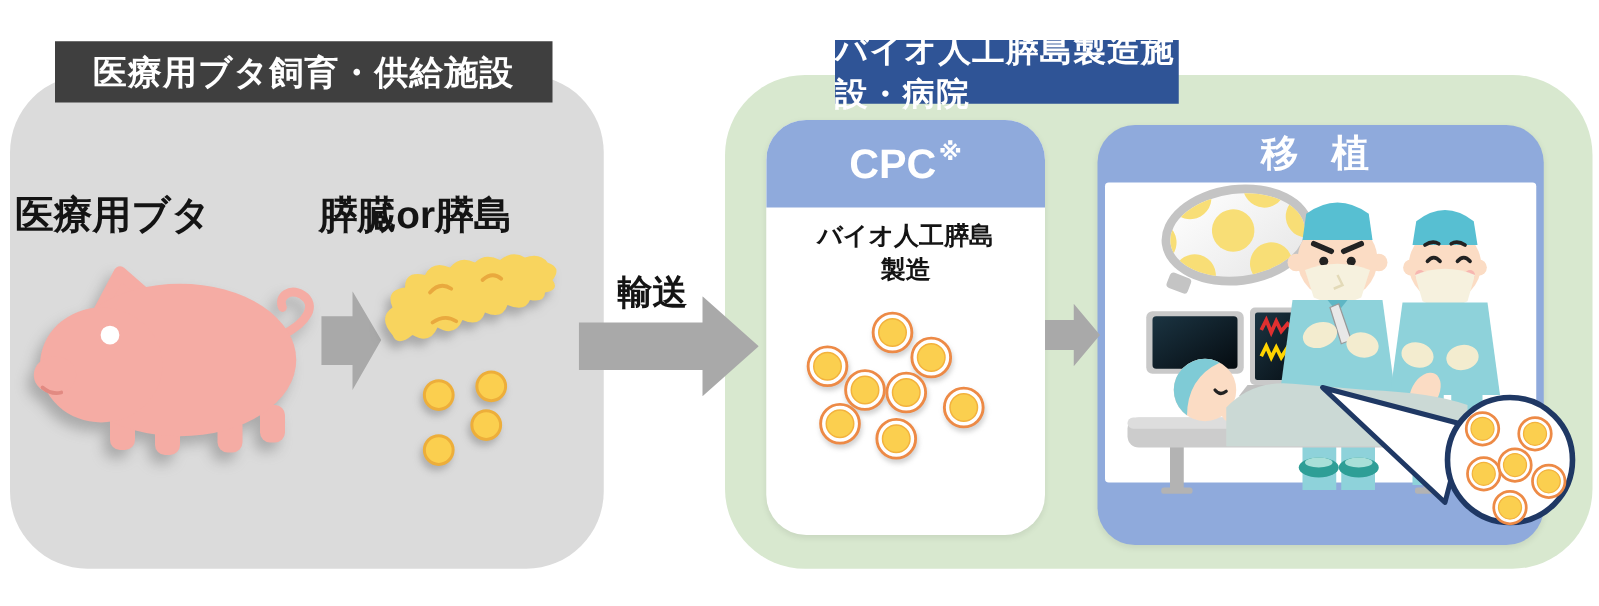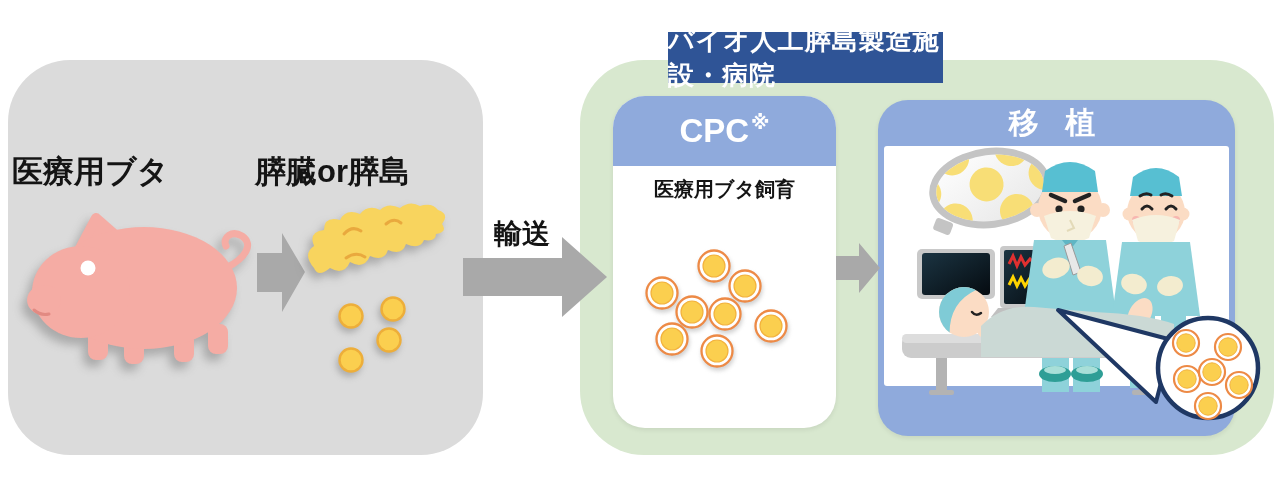--- a/index.html
+++ b/index.html
@@ -59,20 +59,21 @@
   .tx-inner{position:absolute;left:6px;top:46px;width:345px;height:240px;background:#fff;border-radius:3px;}
   .scene-svg{position:absolute;left:0;top:0;width:345px;height:240px;overflow:visible;}
   .bubble-svg{left:1040px;top:296px;width:232px;height:140px;z-index:6;overflow:visible;}
 </style>
 </head>
 <body>
 
 <div class="canvas">
 
   <div class="abs gray-box"></div>
+  <div class="abs banner-black">医療用ブタ飼育・供給施設</div>
   <div class="abs label label-pig">医療用ブタ</div>
   <div class="abs label label-organ">膵臓or膵島</div>
 
   <svg class="abs pig-svg" viewBox="0 0 232 162">
     <g fill="#F5ACA4">
       <polygon points="70,12 102,40 52,46" stroke="#F5ACA4" stroke-width="10" stroke-linejoin="round"></polygon>
       <rect x="62" y="122" width="20" height="32" rx="8"></rect>
       <rect x="98" y="128" width="20" height="30" rx="8"></rect>
       <rect x="148" y="126" width="20" height="30" rx="8"></rect>
       <rect x="182" y="118" width="20" height="30" rx="8"></rect>
@@ -116,21 +117,22 @@
 
   <div class="abs green-box"></div>
   <div class="abs banner-navy">バイオ人工膵島製造施設・病院</div>
 
   <div class="abs cpc-card">
     <div class="cpc-header">
       <span>CPC</span>
         <sup>※</sup>
     </div>
     <div class="cpc-body">
-      <div>医療用ブタ飼育</div>
+      <div>バイオ人工膵島</div>
+      <div>製造</div>
     </div>
     <svg class="islets8-svg" viewBox="0 0 172 136">
       <g>
         <g stroke="#ED8A46" stroke-width="2.3" fill="#ffffff">
           <circle cx="73" cy="28" r="15.5"></circle>
             <circle cx="104" cy="48" r="15.5"></circle>
           <circle cx="21" cy="55" r="15.5"></circle>
             <circle cx="51" cy="74" r="15.5"></circle>
           <circle cx="84" cy="76" r="15.5"></circle>
             <circle cx="130" cy="88" r="15.5"></circle>

